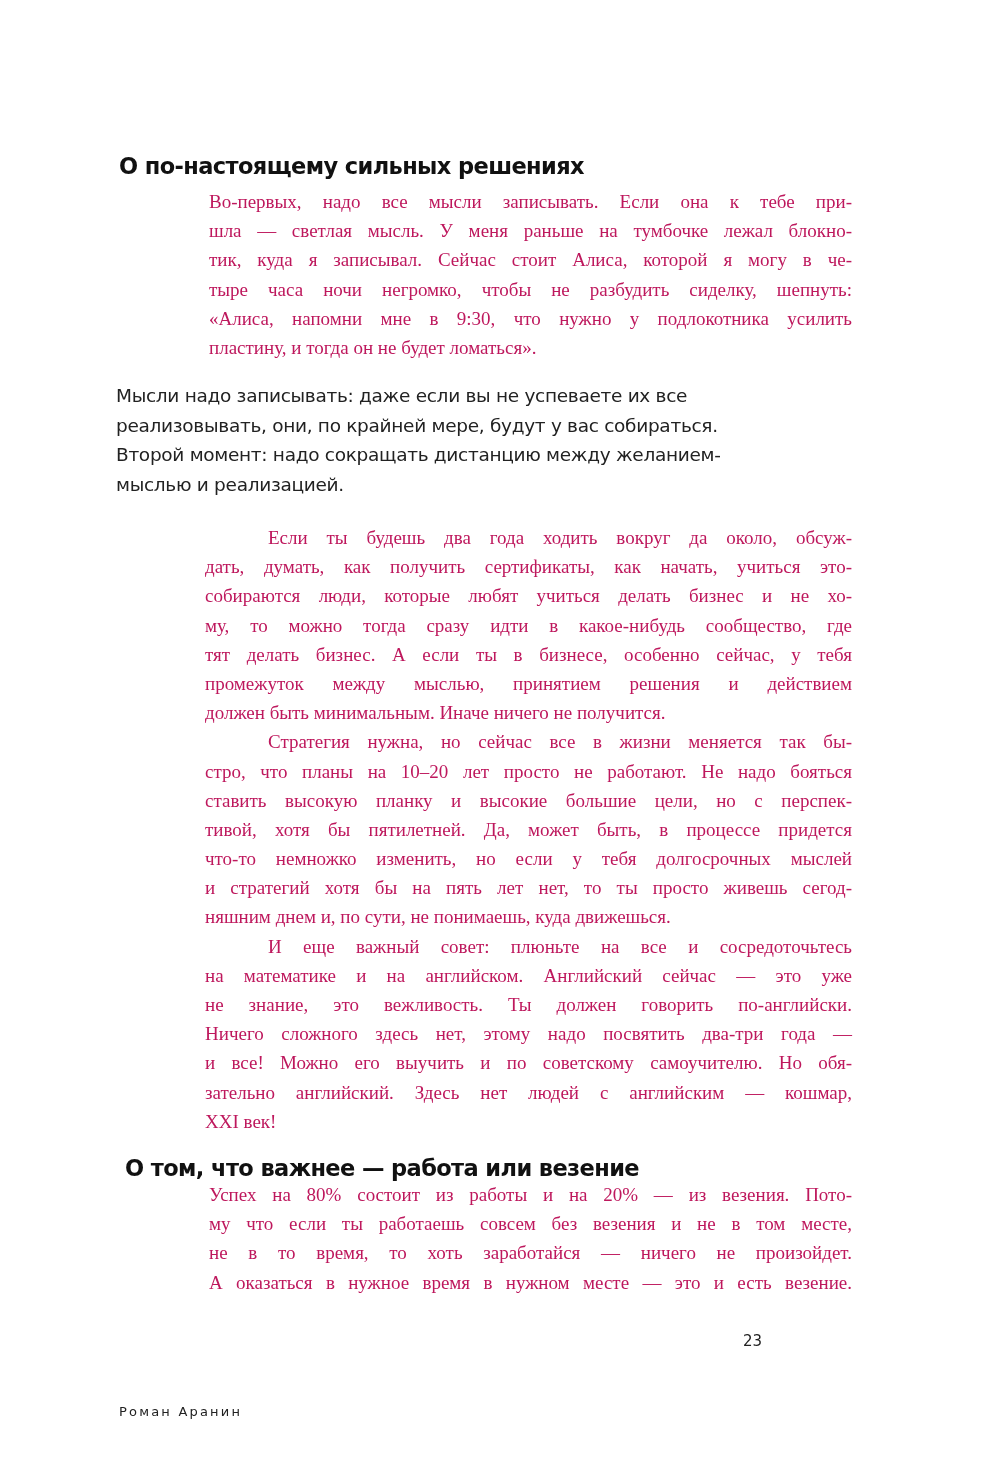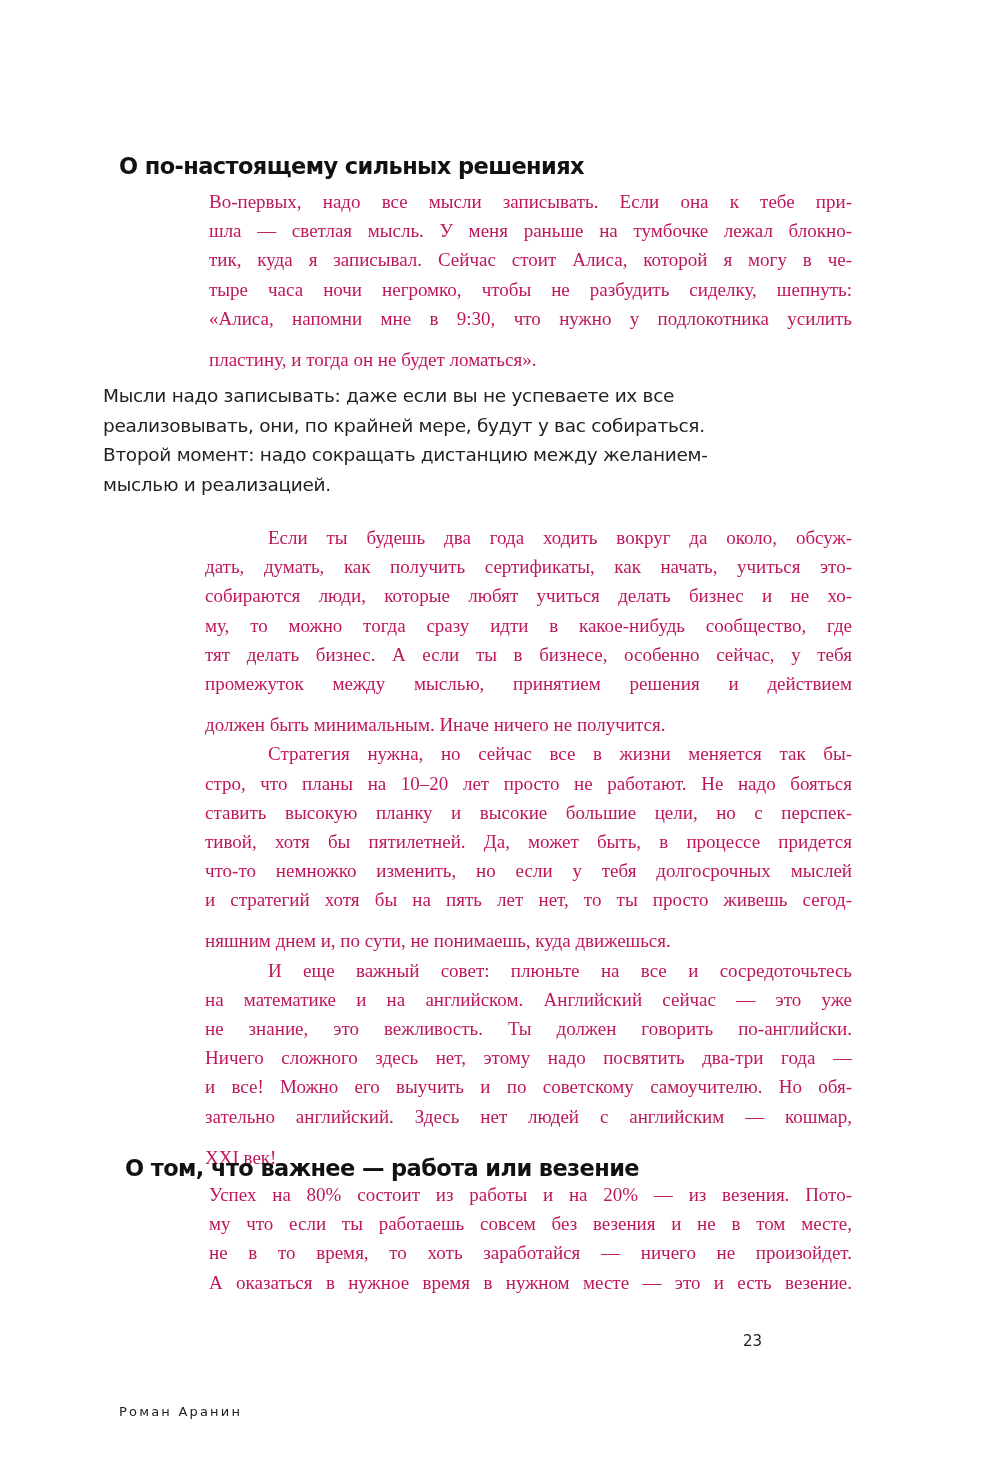--- a/index.html
+++ b/index.html
@@ -10,24 +10,24 @@
       font-family: "DejaVu Sans", sans-serif; font-weight: bold;
       font-size: 22.5px; letter-spacing: -0.6px; color: #111;
       white-space: nowrap; line-height: 30px;
     }
     .serif-block { position: absolute; font-family: Liberation Serif, serif; font-size: 19px; color: #be185d; }
     .serif-block .ln {
       display: block; height: 29.2px; line-height: 29.2px;
       text-align: justify; text-align-last: justify; white-space: nowrap;
       overflow: visible;
     }
-    .serif-block .ln.last { text-align-last: left; margin-top: 12px; }
+    .serif-block .ln.last { text-align-last: left; }
     .serif-block .ln.indent { padding-left: 63px; }
     .sans-block {
-      position: absolute; left: 103px; width: 660px;
+      position: absolute; left: 116px; width: 660px;
       font-family: "DejaVu Sans", sans-serif; font-size: 18.5px; color: #222;
       letter-spacing: -0.3px;
     }
     .sans-block .ln { display: block; height: 29.5px; line-height: 29.5px; white-space: nowrap; }
     .footer-author {
       position: absolute; left: 119px; top: 1404px;
       font-family: "DejaVu Sans", sans-serif; font-size: 13px; letter-spacing: 2.2px; color: #222;
     }
     .footer-page {
       position: absolute; right: 150px; top: 1332px;

